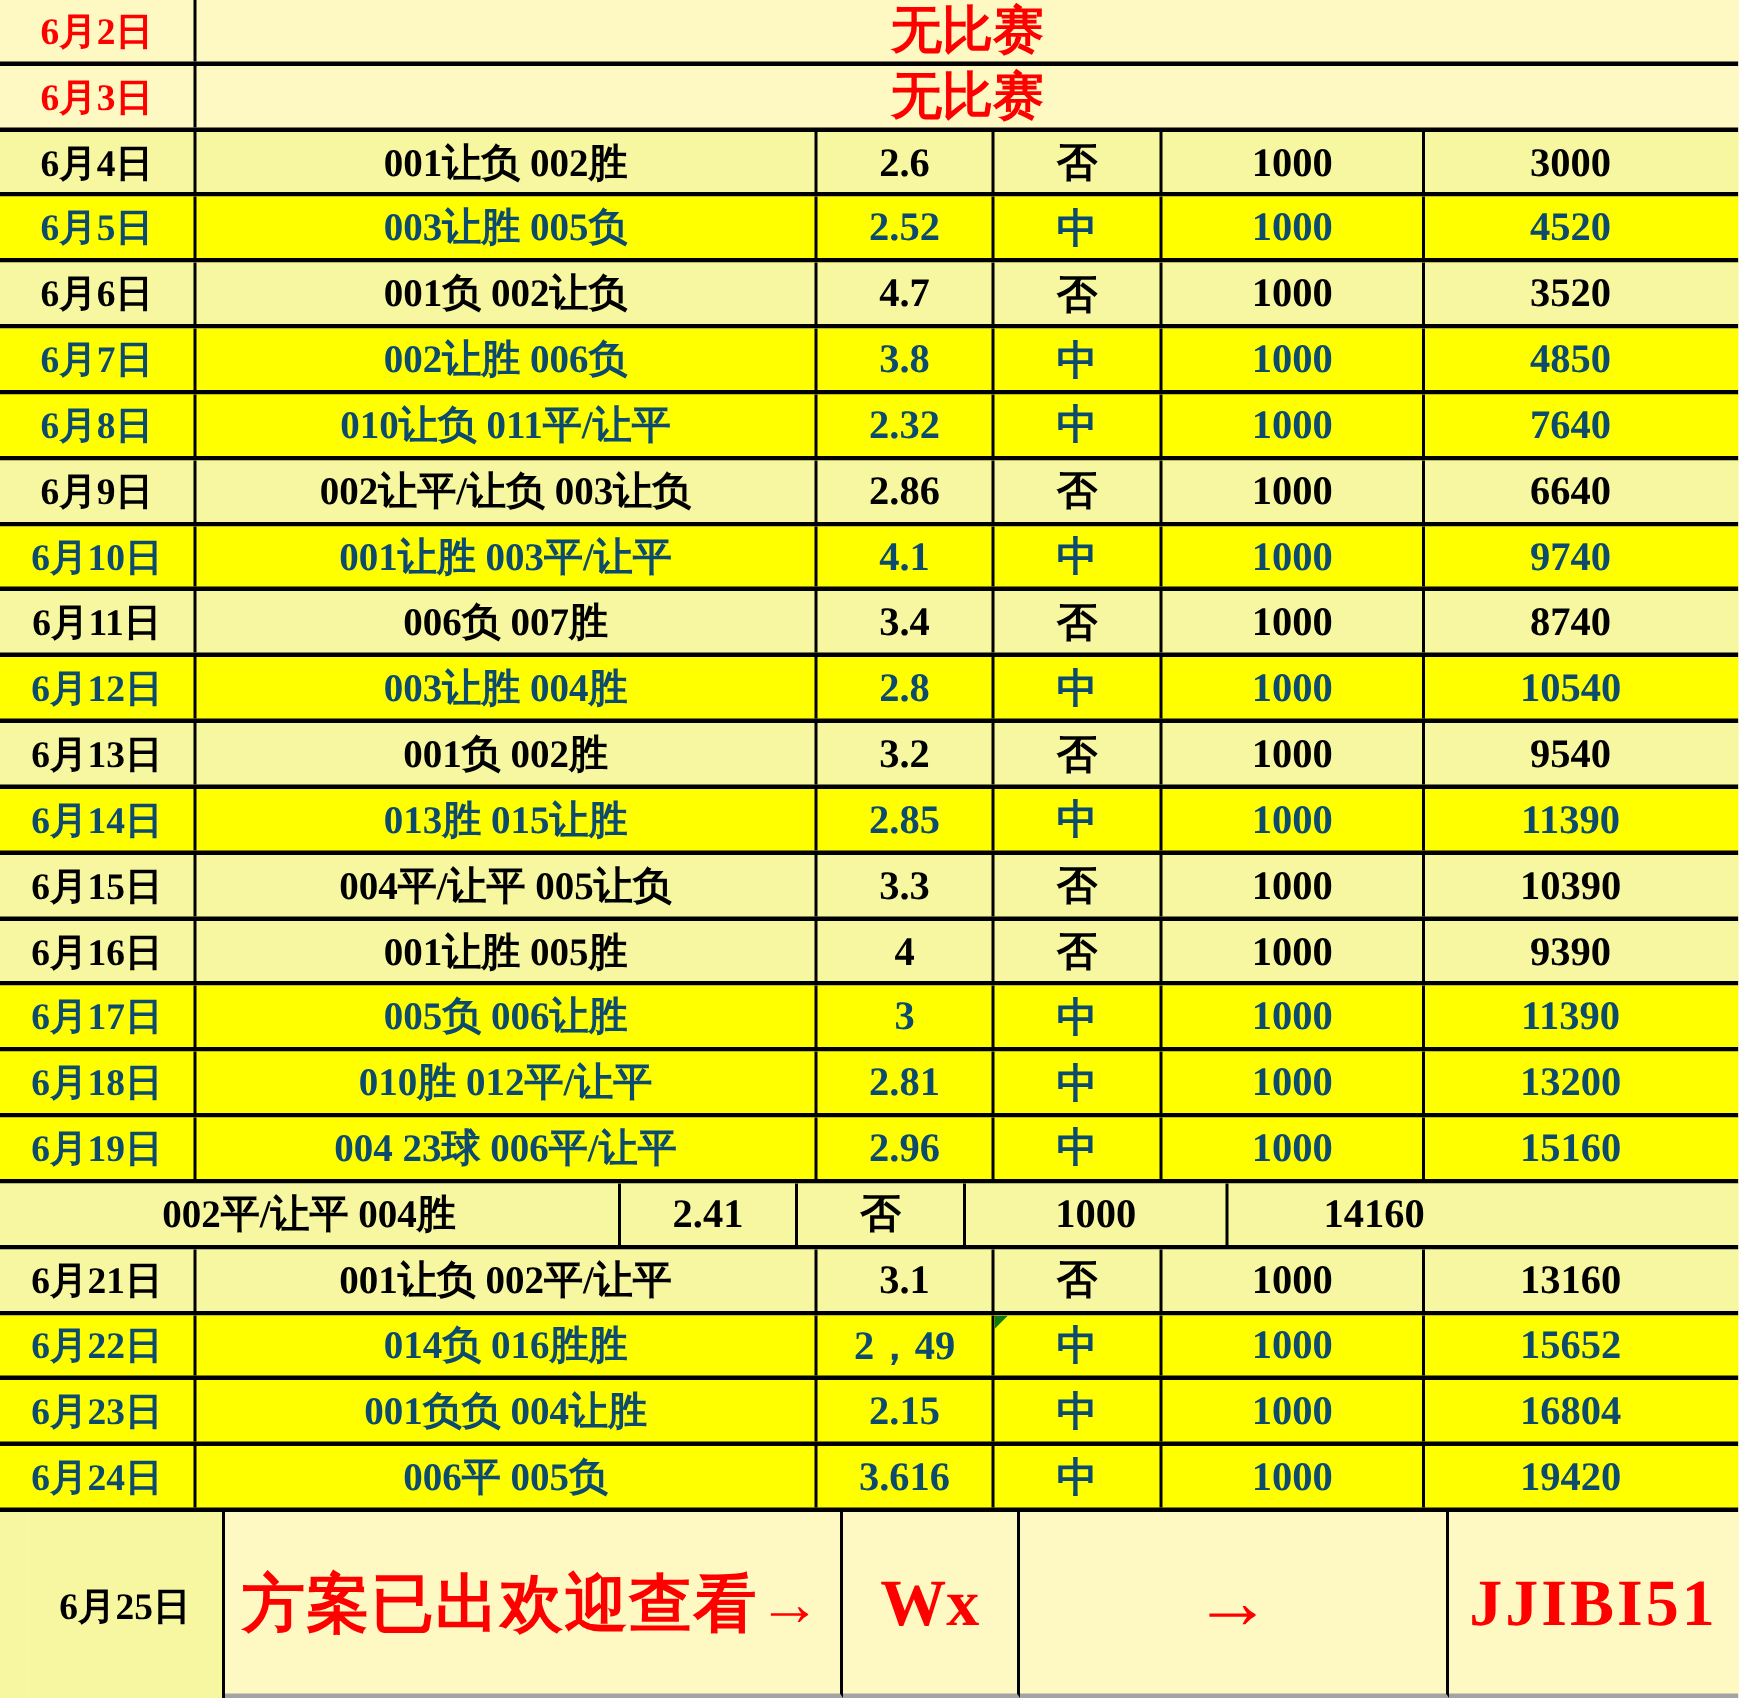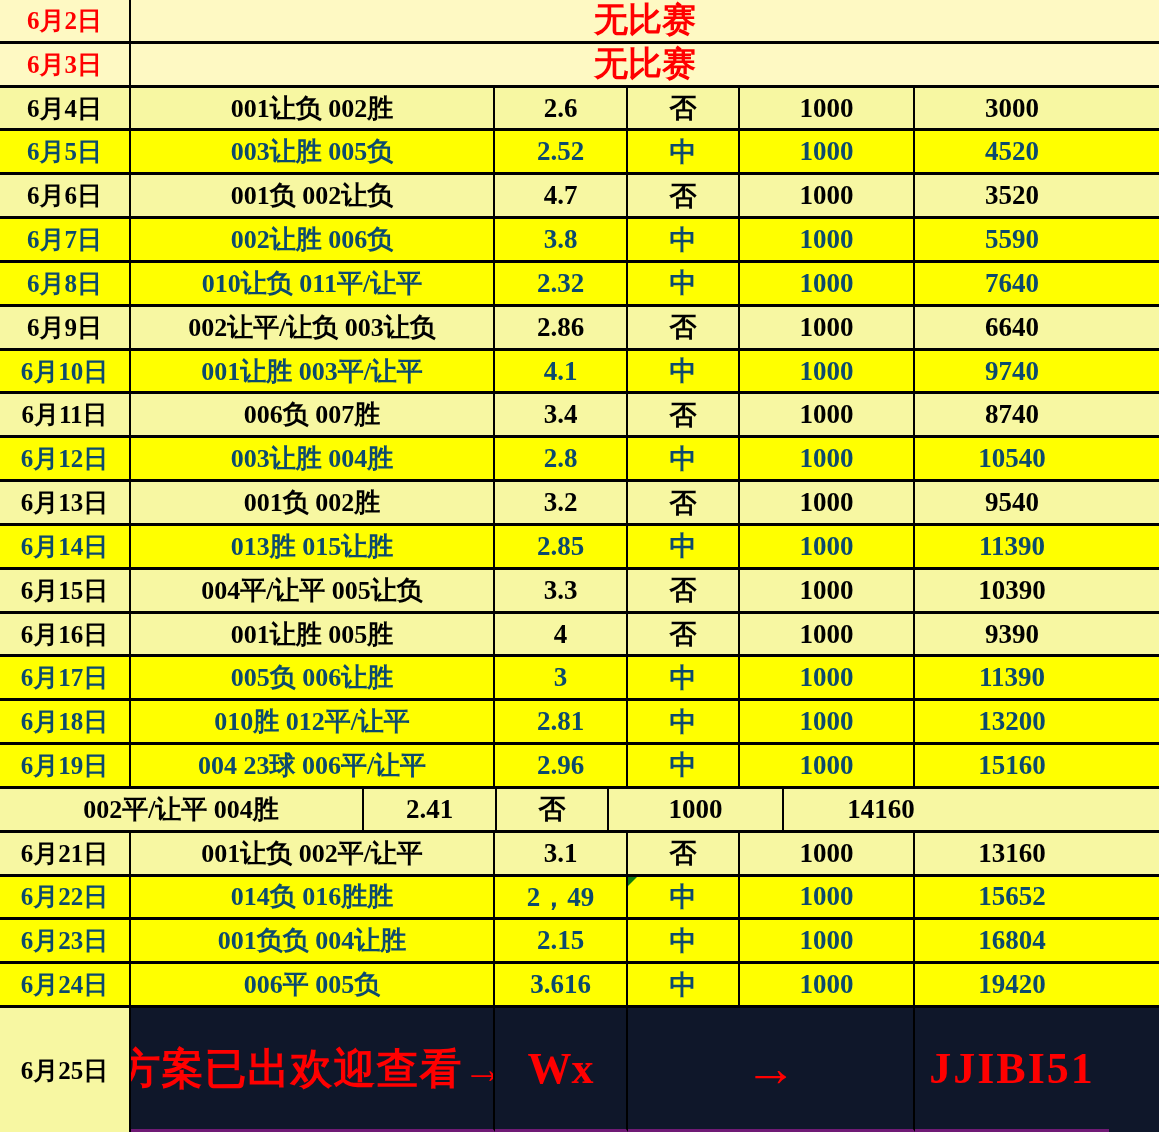--- a/index.html
+++ b/index.html
@@ -22,46 +22,47 @@
   }
   .cell{
     display:flex;align-items:center;justify-content:center;
     box-sizing:border-box;
     border-right:2px solid #000;
     white-space:nowrap;
     overflow:hidden;
     position:relative;
   }
   .c-date  {width:131px;font-size:25px;}
-  .c-match {width:364px;font-size:26px;}
-  .c-odds  {width:133px;font-size:27px;}
+  .c-match {width:414px;font-size:26px;}
+  .c-odds  {width:118px;font-size:27px;}
   .c-result{width:112px;font-size:27px;}
   .c-stake {width:175px;font-size:27px;}
   .c-total {width:194px;font-size:27px;border-right:none;}
   .c-norace{width:1028px;font-size:34px;border-right:none;}
   .c-merged{width:287px;}
 
   .row.plain{background:#f7f7a2;color:#000000;}
   .row.hl{background:#ffff00;color:#0c4a6e;}
   .row.norace{background:#fef9c3;color:#ff0000;}
 
   .tri{
     position:absolute;top:0;left:0;
     width:0;height:0;
     border-top:9px solid #0e7a0e;
     border-right:9px solid transparent;
   }
 
   .row.footer{
     height:124px;
     border-bottom:none;
-    background:#0f172a;
+    background:#fef9c3;
     color:#ff0000;
-  }
-  .row.footer .cell{border-bottom:3px solid #701a75;}
+    margin-left:19px;
+  }
+  .row.footer .cell{border-bottom:3px solid #a3a3a3;}
   .row.footer .footer-date{
     background:#f7f7a2;color:#000000;
     border-bottom:none;font-size:25px;
   }
   .footer-msg{font-size:42px;letter-spacing:1px;}
   .footer-wx{font-size:44px;}
   .footer-arrow{font-size:52px;border-right:2px solid #000;}
   .footer-code{font-size:44px;letter-spacing:2px;}
 </style>
 </head>
@@ -100,21 +101,21 @@
         <div class="cell c-result">否</div>
         <div class="cell c-stake">1000</div>
         <div class="cell c-total">3520</div>
       </div>
       <div class="row hl">
         <div class="cell c-date">6月7日</div>
         <div class="cell c-match">002让胜 006负</div>
         <div class="cell c-odds">3.8</div>
         <div class="cell c-result">中</div>
         <div class="cell c-stake">1000</div>
-        <div class="cell c-total">5590</div>
+        <div class="cell c-total">4850</div>
       </div>
       <div class="row hl">
         <div class="cell c-date">6月8日</div>
         <div class="cell c-match">010让负 011平/让平</div>
         <div class="cell c-odds">2.32</div>
         <div class="cell c-result">中</div>
         <div class="cell c-stake">1000</div>
         <div class="cell c-total">7640</div>
       </div>
       <div class="row plain">

